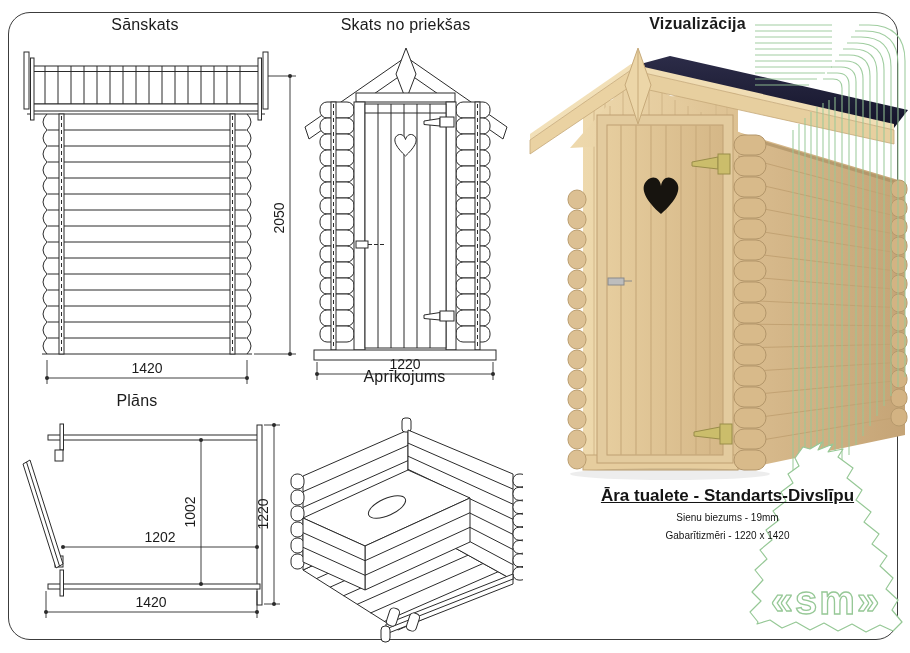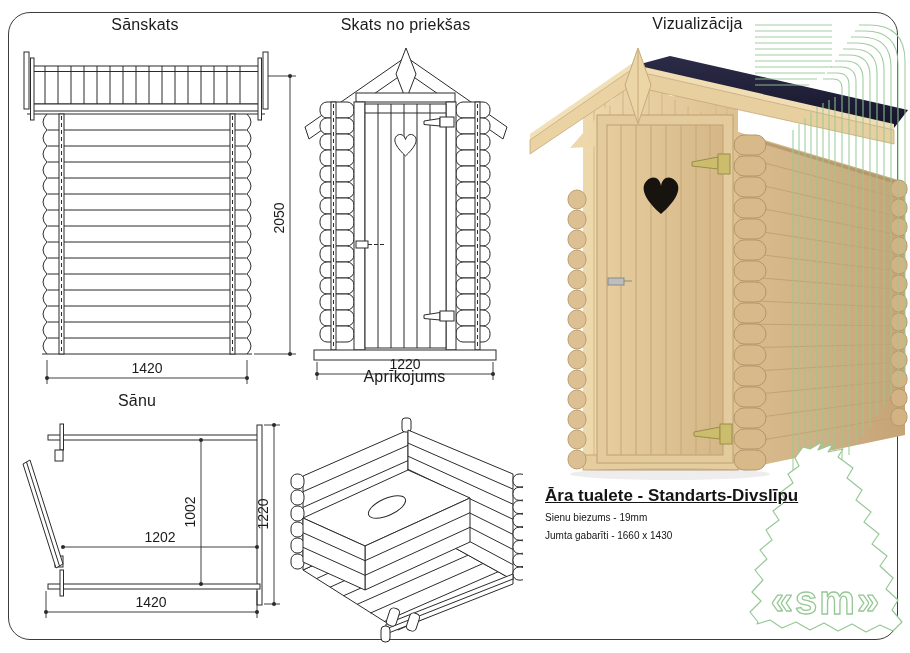--- a/index.html
+++ b/index.html
@@ -2,41 +2,41 @@
 <html><head>
 <meta charset="utf-8">
 <style>
   html,body{margin:0;padding:0;background:#fff;}
   .sheet{position:relative;width:910px;height:653px;background:#fff;overflow:hidden;
          font-family:"Liberation Sans",sans-serif;}
   .frame{position:absolute;left:8px;top:12px;width:888px;height:626px;
          border:1.6px solid #3c3c3c;border-radius:22px;}
   .panel-title{position:absolute;font-size:16px;font-weight:500;color:#1b1b1b;
                text-align:center;letter-spacing:.2px;}
-  .specs{position:absolute;left:545px;top:486px;width:365px;color:#141414;z-index:3;}
+  .specs{position:absolute;left:545px;top:486px;width:365px;color:#141414;z-index:3;text-align:center;}
   .specs .t{font-size:17px;font-weight:bold;text-decoration:underline;margin-bottom:3px;}
   .specs .l{font-size:10px;line-height:17.8px;}
   svg{position:absolute;}
   .ln{stroke:#2b2b2b;stroke-width:1;fill:none;}
   .fw{fill:#fff;stroke:#2b2b2b;stroke-width:1;}
   .dim{stroke:#2b2b2b;stroke-width:0.9;fill:none;}
   .dd{fill:#2b2b2b;}
   .dimtxt{font-family:"Liberation Sans",sans-serif;font-size:14px;fill:#1b1b1b;}
   .wm{stroke:#96c896;stroke-width:1.1;fill:none;}
 </style>
 </head>
 <body>
 
 <div class="sheet">
   <div class="frame"></div>
 
   <div class="panel-title" style="left:293px;top:16px;width:225px;">Skats no priekšas</div>
   <div class="panel-title" style="left:0;top:16px;width:290px;">Sānskats</div>
-  <div class="panel-title" style="left:585px;top:15px;width:225px;">Vizualizācija</div>
-  <div class="panel-title" style="left:12px;top:392px;width:250px;">Sānu</div>
+  <div class="panel-title" style="left:585px;top:15px;width:225px;font-weight:bold;">Vizualizācija</div>
+  <div class="panel-title" style="left:12px;top:392px;width:250px;">Plāns</div>
   <div class="panel-title" style="left:292px;top:368px;width:225px;">Aprīkojums</div>
 
   <svg style="left:12px;top:42px;" width="290" height="355" viewBox="0 0 290 355">
     <defs>
       <line id="svh" x1="35.5" y1="88" x2="234.5" y2="88" class="ln"></line>
       <line id="svr" x1="0" y1="24" x2="0" y2="62" class="ln"></line>
     </defs>
     <g>
       <rect x="20" y="24" width="228" height="38" class="fw"></rect>
       <line x1="20" y1="29.5" x2="248" y2="29.5" class="ln"></line>
@@ -483,15 +483,15 @@
       <line x1="94" y1="90" x2="94" y2="456"></line>
         <line x1="100" y1="87" x2="100" y2="446"></line>
     </g>
     <polygon fill="#ffffff" stroke="#96c896" stroke-width="1.2" stroke-linejoin="round" points="68,437 60,448 64,456 53,464 58,473 46,482 51,491 38,501 44,510 31,520 37,530 25,540 32,549 20,560 28,570 17,582 26,591 15,602 23,612 22,614 35,610 47,618 61,612 75,620 89,613 103,621 117,614 131,622 145,615 158,621 167,612 157,600 163,590 151,579 158,568 145,556 152,546 137,534 144,524 129,512 136,502 121,490 127,480 112,468 118,458 103,447 108,439 93,442 98,434 83,440 87,432 75,439"></polygon>
     <text x="91" y="604" text-anchor="middle" style="font-family:'Liberation Sans',sans-serif;font-weight:bold;font-size:40px;letter-spacing:2px;fill:#ffffff;stroke:#96c896;stroke-width:1.3px;">«sm»</text>
   </svg>
 
   <div class="specs">
     <div class="t">Āra tualete - Standarts-Divslīpu</div>
     <div class="l">Sienu biezums - 19mm</div>
-    <div class="l">Jumta gabarīti - 1660 x 1430</div>
+    <div class="l">Gabarītizmēri - 1220 x 1420</div>
   </div>
 </div>
 
 </body></html>

